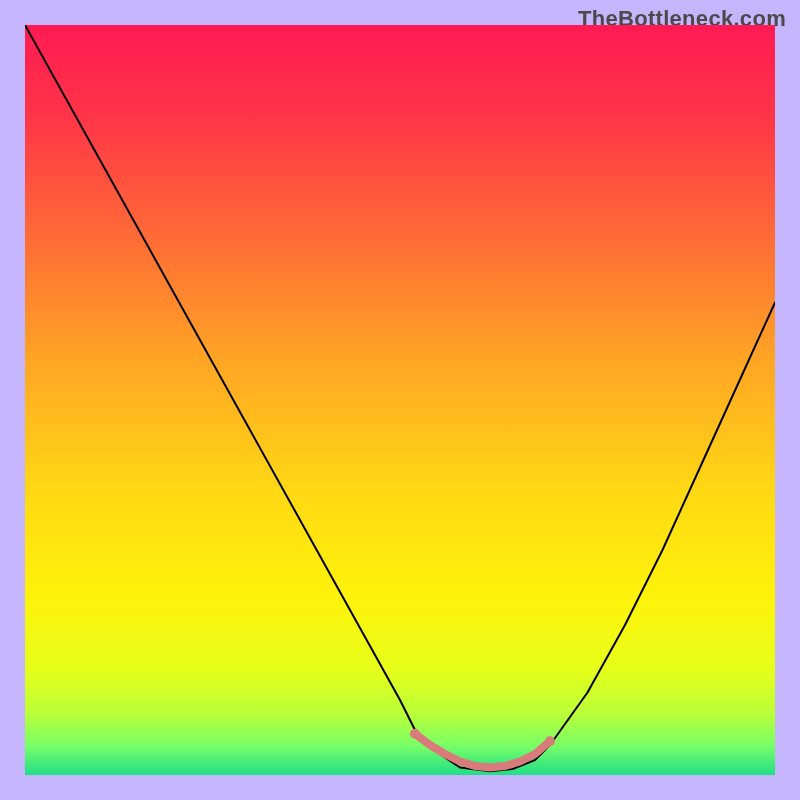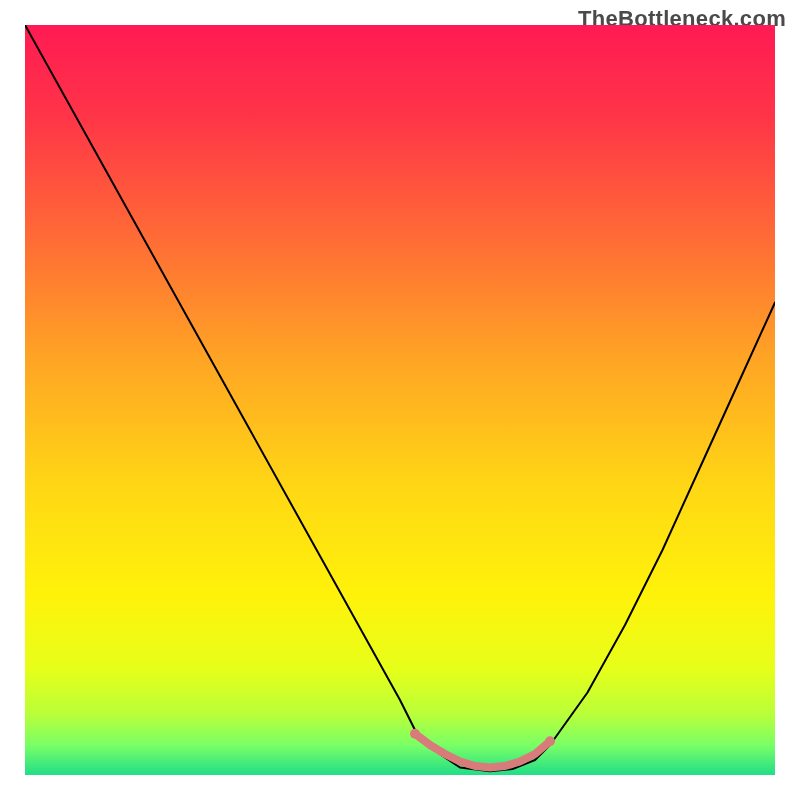--- a/index.html
+++ b/index.html
@@ -8,21 +8,21 @@
     width: 800px;
     height: 800px;
     overflow: hidden;
     background: #000;
     font-family: Arial, Helvetica, sans-serif;
   }
   .chart-container {
     position: relative;
     width: 800px;
     height: 800px;
-    background: #ffffff;
+    background: #c4b5fd;
   }
   .plot-area {
     position: absolute;
     left: 25px;
     top: 25px;
     width: 750px;
     height: 750px;
   }
   .watermark {
     position: absolute;

